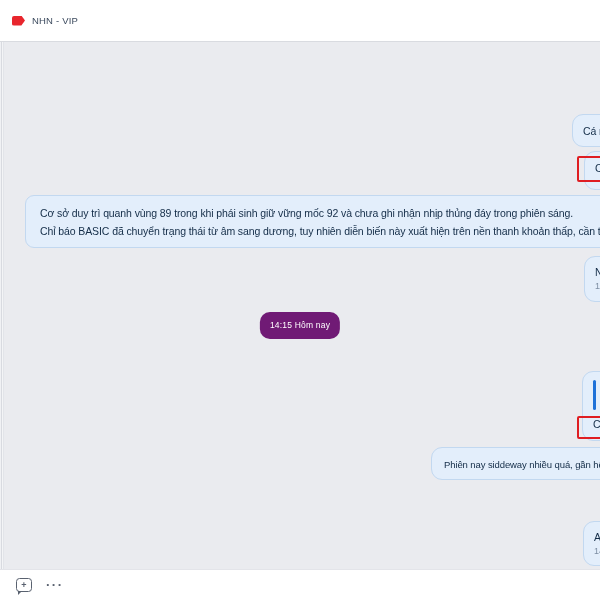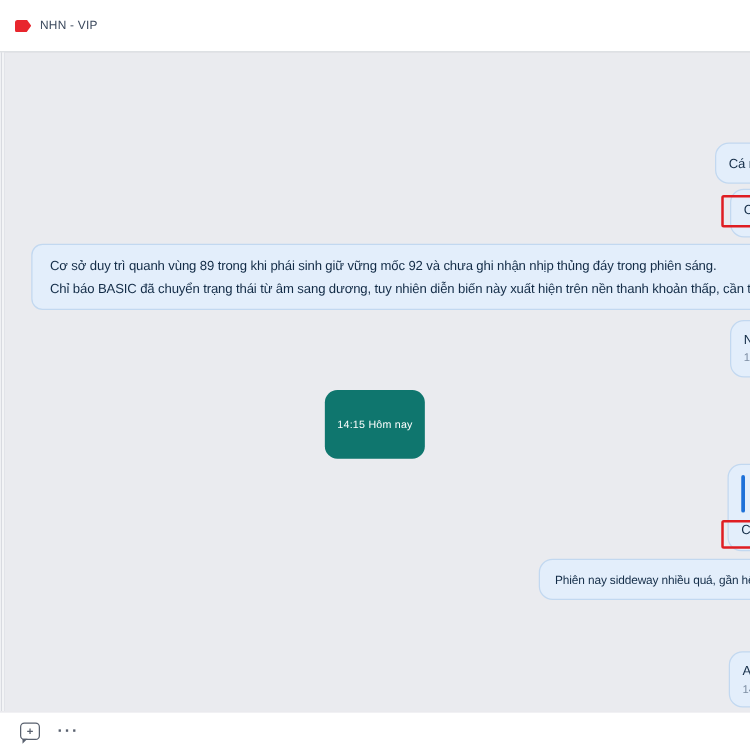--- a/index.html
+++ b/index.html
@@ -51,22 +51,22 @@
   
   .annot{
     position:absolute;border:2px solid #df1d22;background:transparent;
     box-sizing:border-box;z-index:5;border-radius:2px;
   }
   .a1{left:577px;top:114px;width:140px;height:26px;}
   .a2{left:577px;top:374px;width:140px;height:23px;}
   
   .divider-pill{
     position:absolute;top:270px;left:50%;transform:translateX(-50%);
-    background:#0f766e;color:#ffffff;font-size:8.5px;line-height:1;
-    padding:23px 10px;border-radius:10px;white-space:nowrap;letter-spacing:.2px;
+    background:#701a75;color:#ffffff;font-size:8.5px;line-height:1;
+    padding:9px 10px;border-radius:10px;white-space:nowrap;letter-spacing:.2px;
   }
   
   .bottombar{
     position:absolute;left:0;top:569px;width:600px;height:31px;background:#ffffff;
     border-top:1px solid #e3e4e9;box-sizing:border-box;
     display:flex;align-items:center;padding-left:16px;gap:14px;
   }
   .quick-icon{
     width:14px;height:12px;border:1.4px solid #59616f;border-radius:3.5px;
     position:relative;display:flex;align-items:center;justify-content:center;

